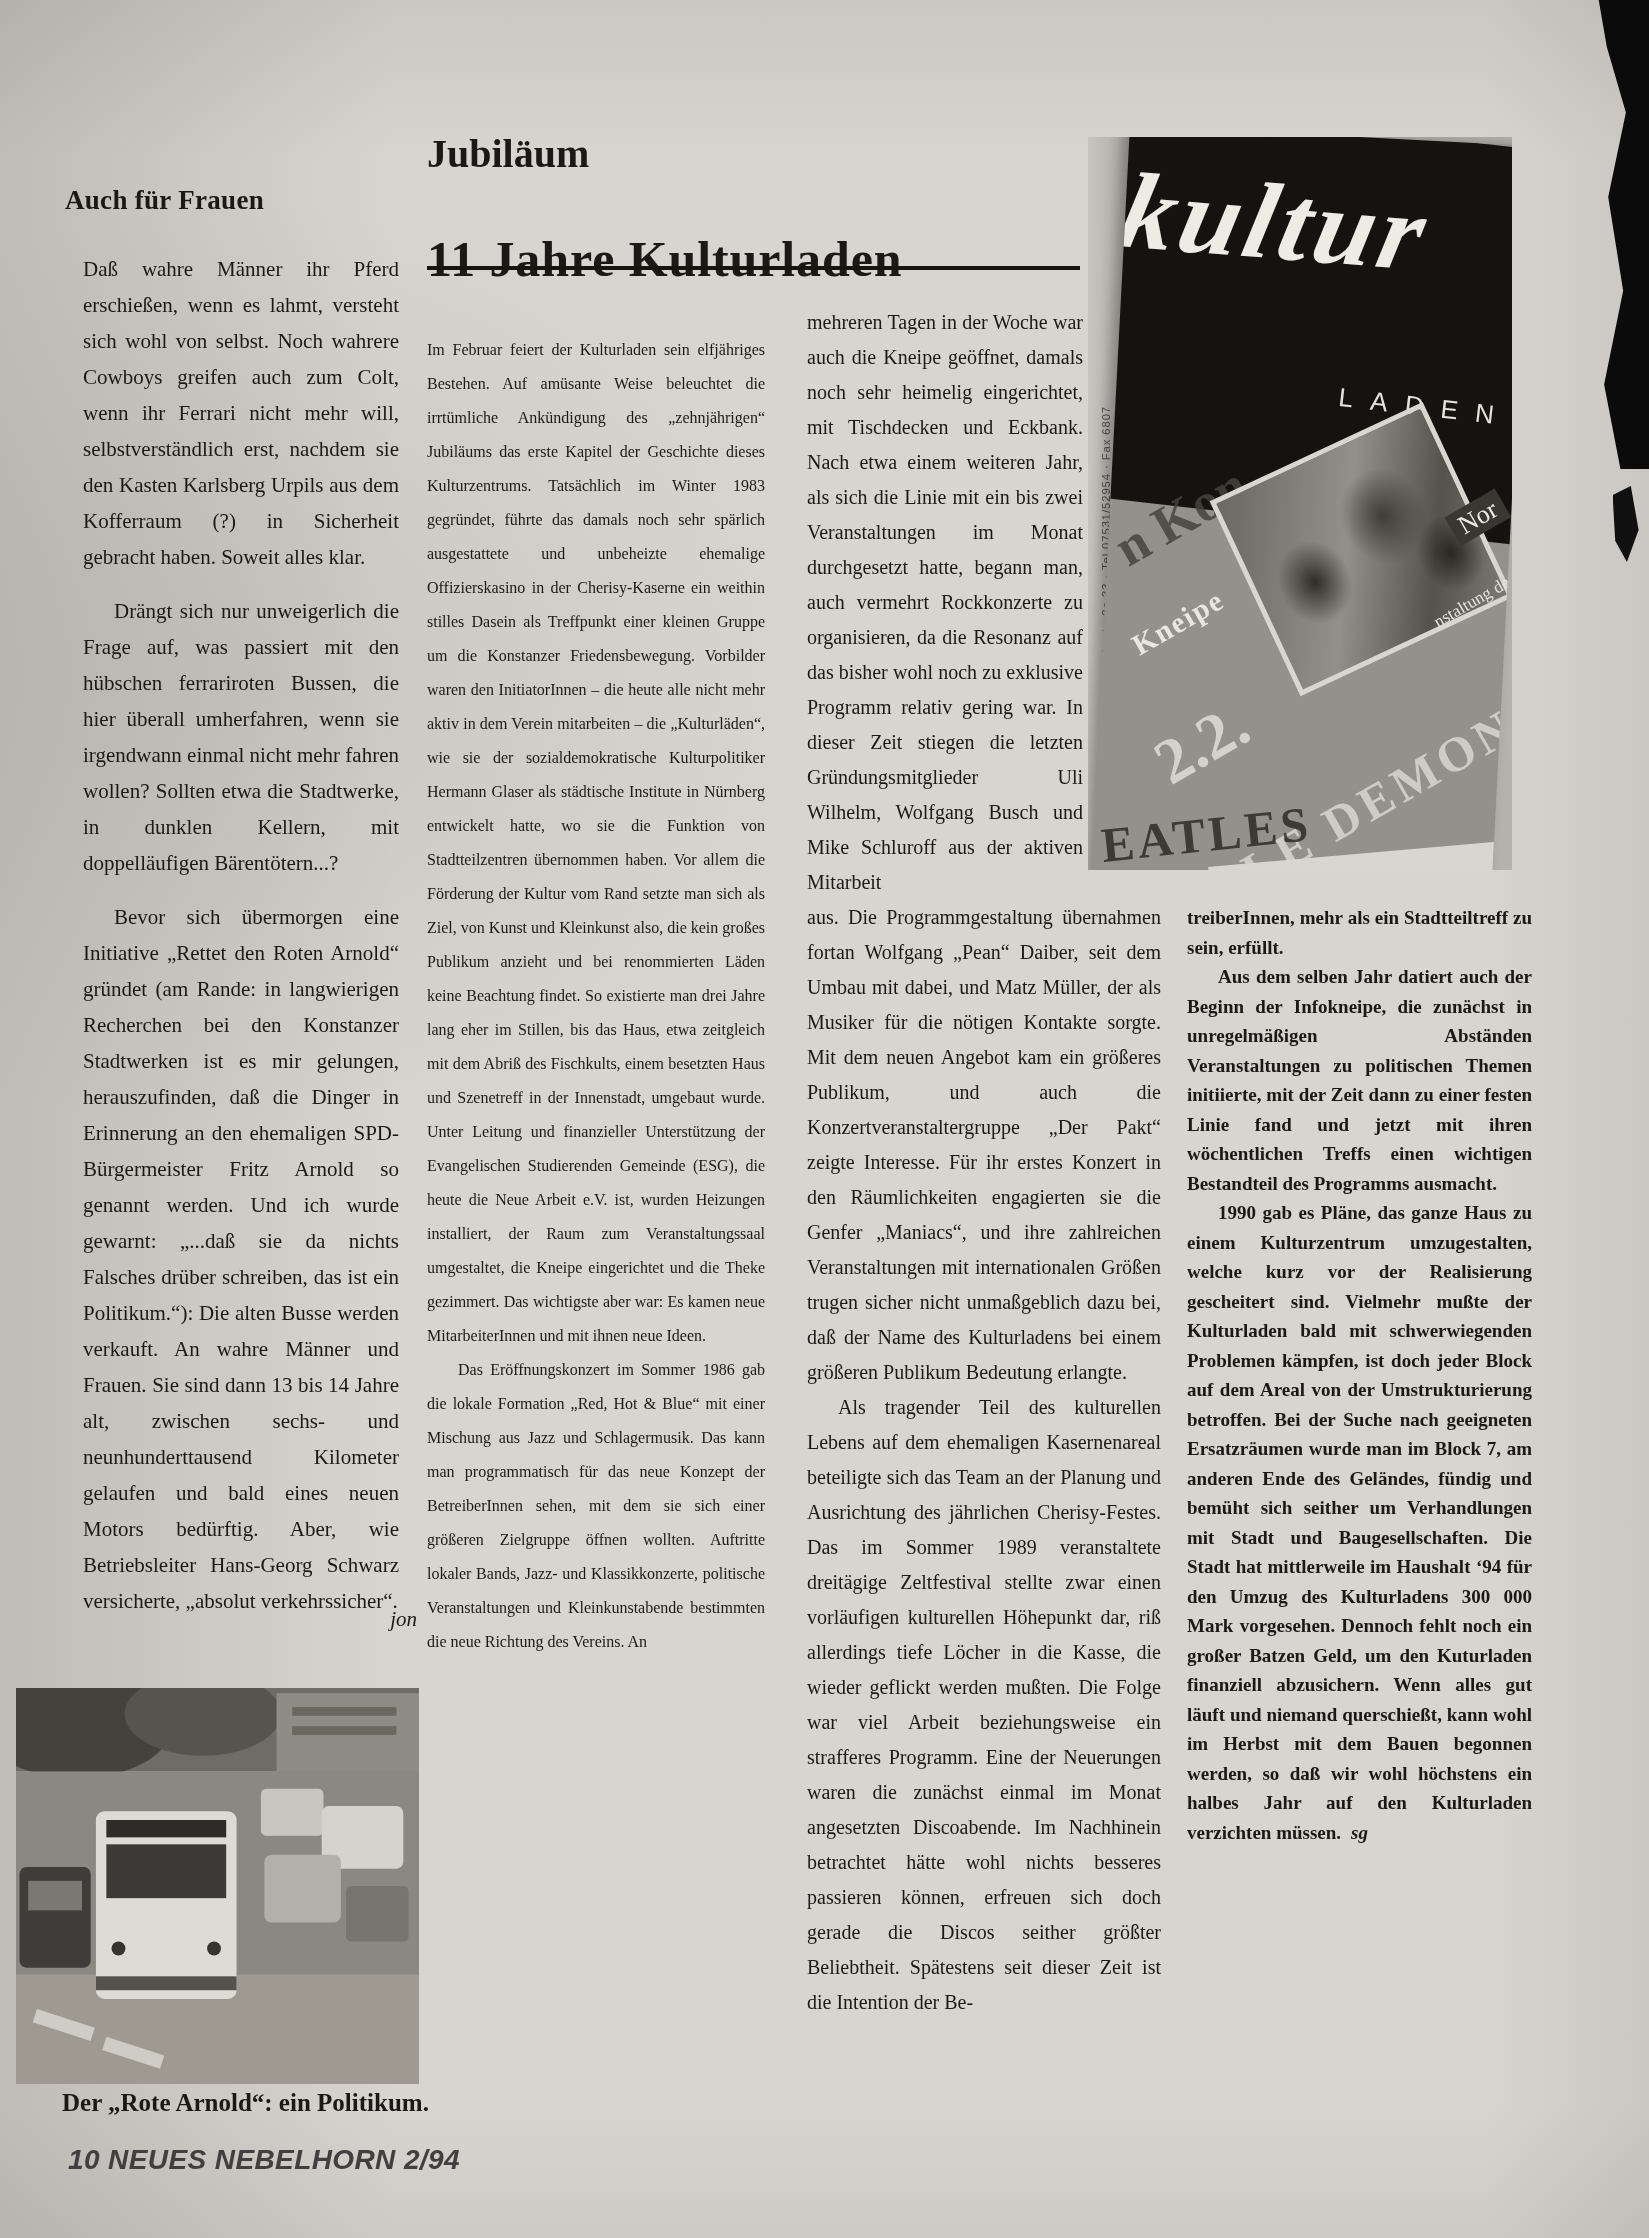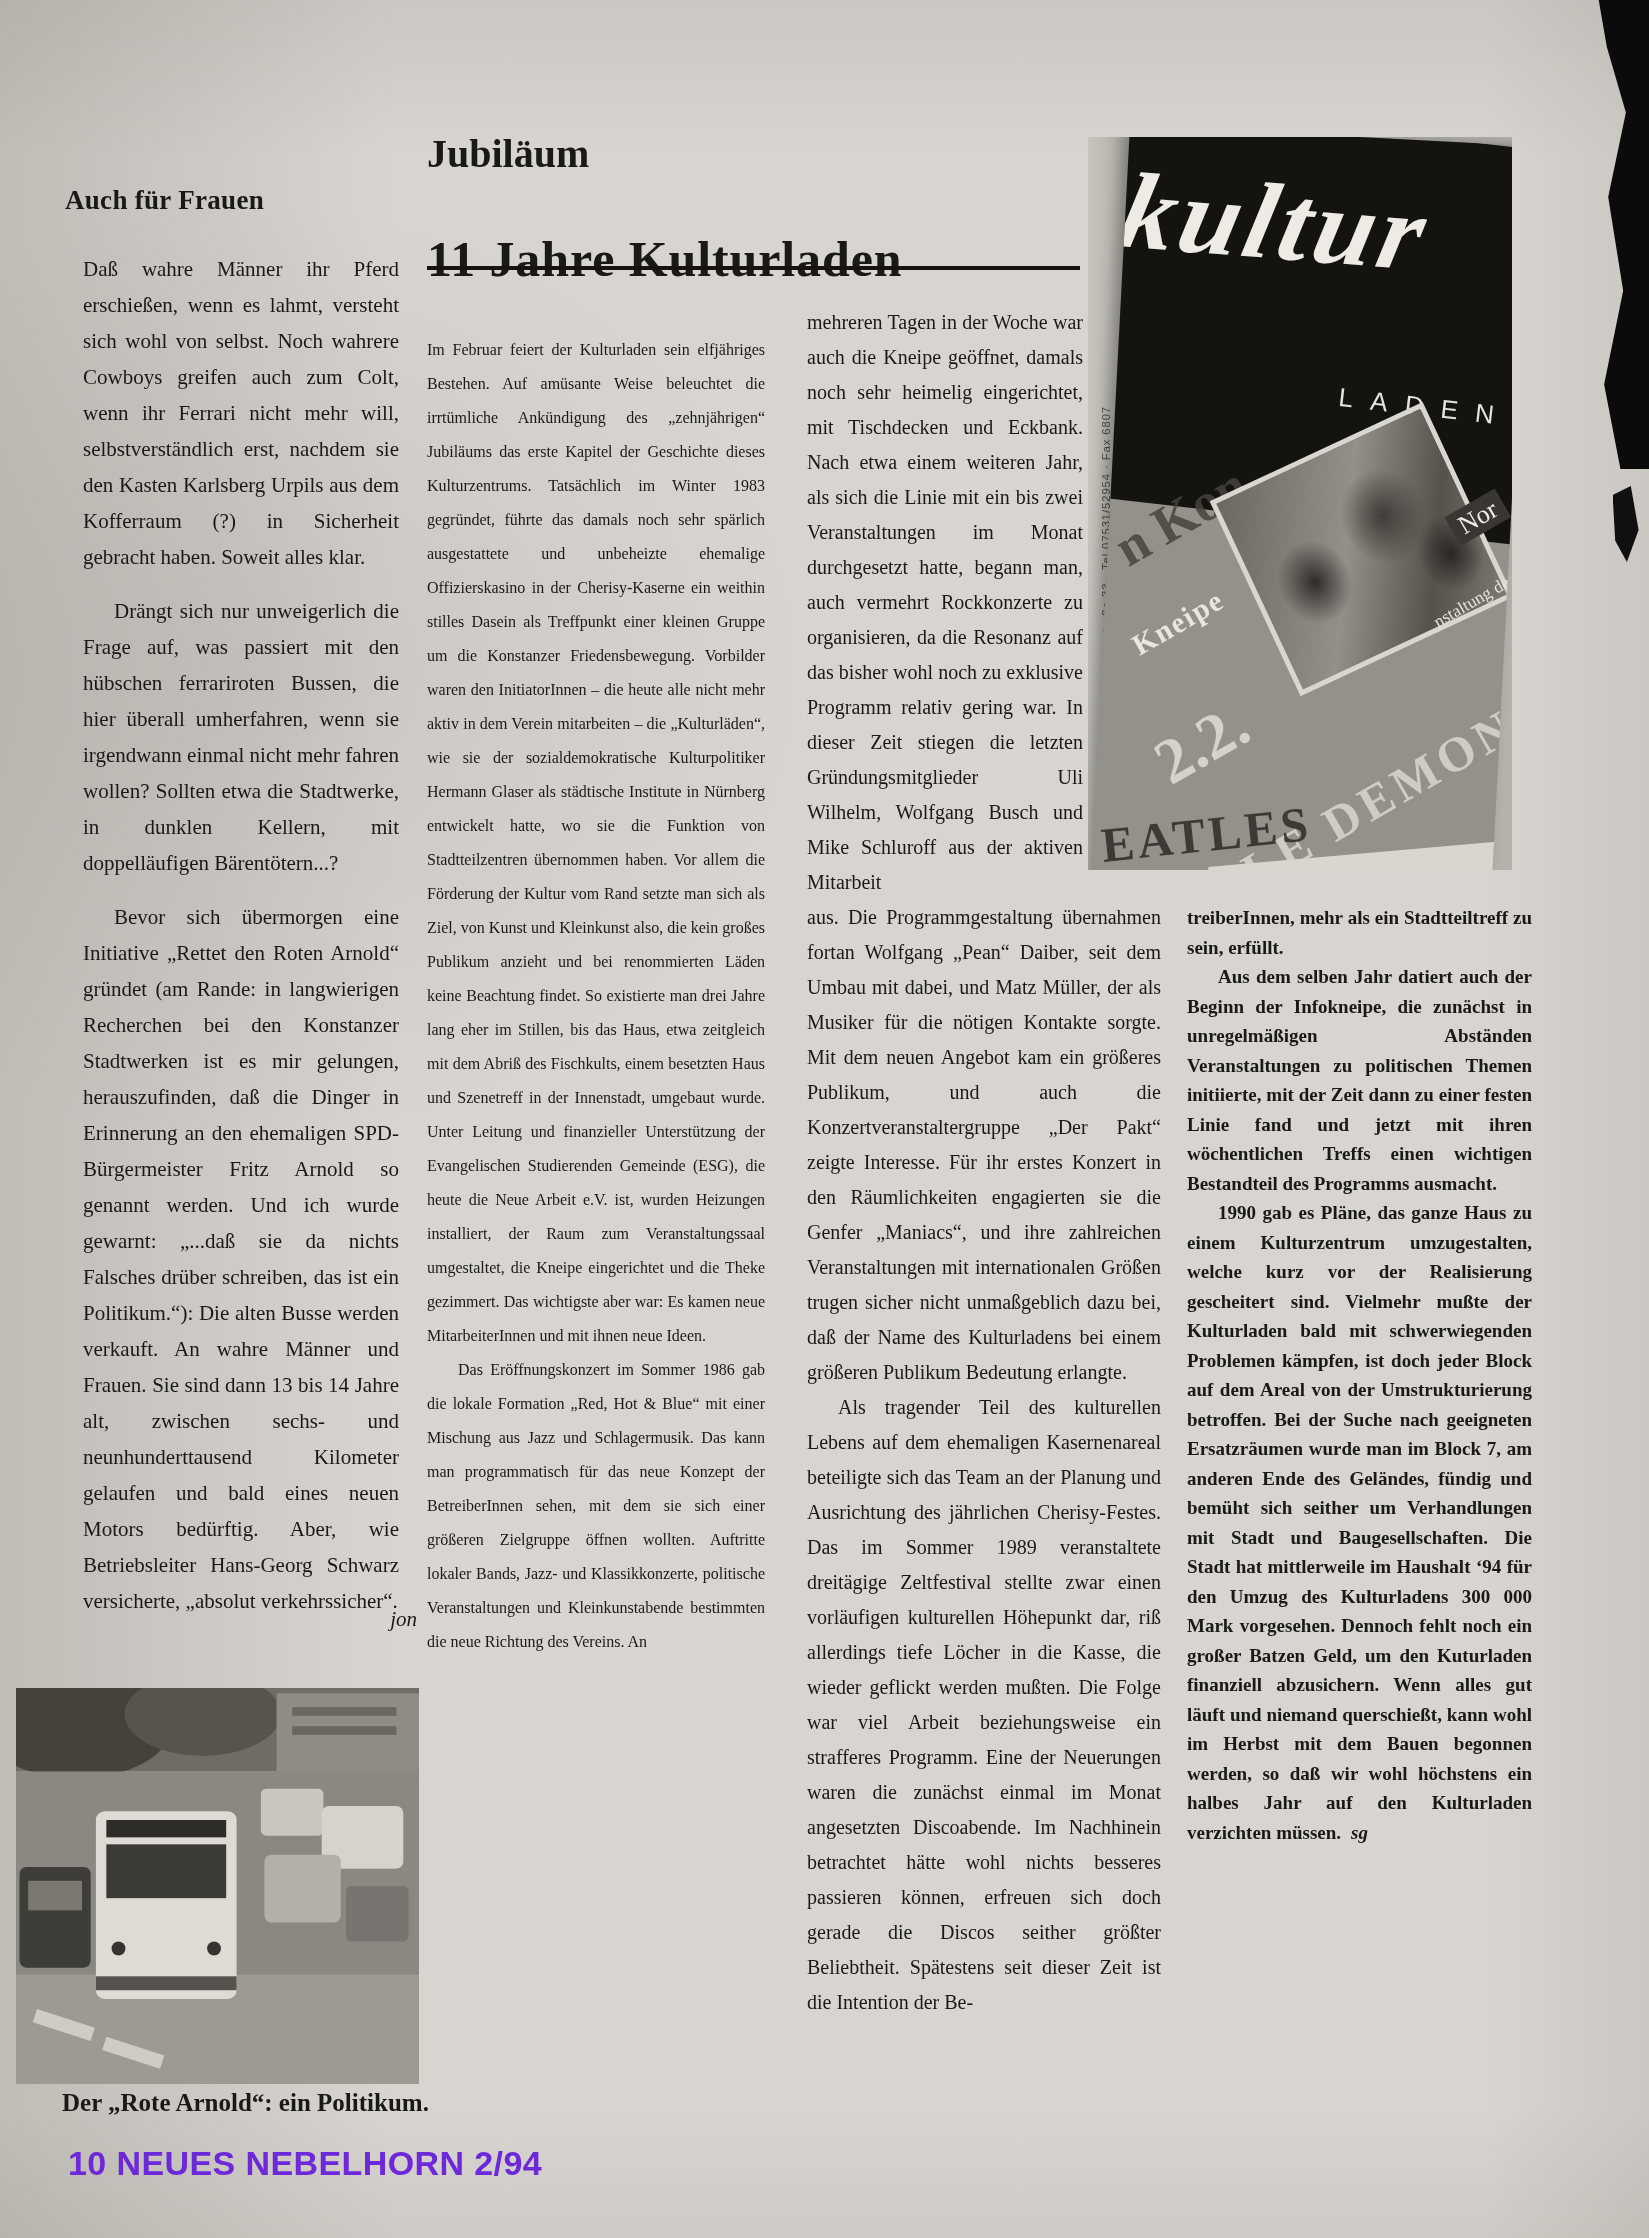--- a/index.html
+++ b/index.html
@@ -61,21 +61,21 @@
   .date22{left:14%;top:76%;font-size:64px;font-weight:bold;color:#dcd9d2;transform:rotate(-33deg);opacity:.9;}
   .demons{left:32%;top:82%;font-size:49px;font-weight:bold;color:#cfccc5;transform:rotate(-33deg);letter-spacing:5.2px;}
   .nor{right:1%;top:47%;font-size:26px;color:#efece5;background:#3a3733;padding:1.7px 8.7px;transform:rotate(-33deg);}
   .veran{right:-2%;top:59%;font-size:17.4px;color:#e6e3dc;transform:rotate(-33deg);}
   .eatles{left:2%;top:89%;font-size:49px;font-weight:bold;color:#2e2b27;transform:rotate(-9deg);letter-spacing:3.5px;opacity:.85;}
   .strip{position:absolute;left:30%;bottom:-3%;width:84%;height:9%;background:#d9d6cf;transform:rotate(-8deg);}
   
   .photo{position:absolute;left:15.6px;top:1688px;width:403px;height:396px;overflow:hidden;background:#9b9892;}
   .caption{position:absolute;left:62px;top:2089px;width:486px;font-size:25px;font-weight:bold;}
   .footer{position:absolute;left:68px;top:2144px;font-family:"Liberation Sans",sans-serif;
-          font-weight:bold;font-size:34px;letter-spacing:0.4px;color:#6d28d9;}
+          font-weight:bold;font-size:28px;letter-spacing:0.4px;color:#404040;font-style:italic;}
 </style>
 </head>
 <body>
 
 <div class="page">
   <div class="shade"></div>
 
   <h2 class="left-heading">Auch für Frauen</h2>
   <div class="lbody">
     <p>Daß wahre Männer ihr Pferd erschießen, wenn es lahmt, versteht sich wohl von selbst. Noch wahrere Cowboys greifen auch zum Colt, wenn ihr Ferrari nicht mehr will, selbstverständlich erst, nachdem sie den Kasten Karlsberg Urpils aus dem Kofferraum (?) in Sicherheit gebracht haben. Soweit alles klar.</p>

